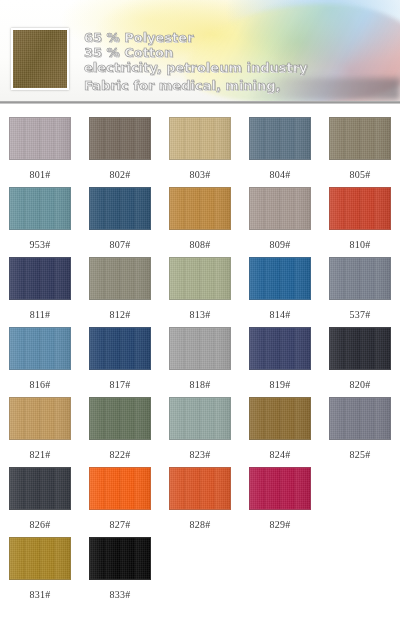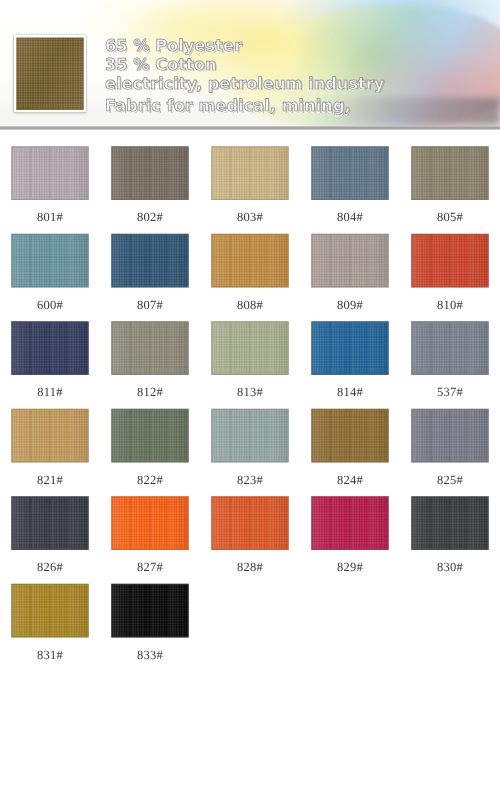--- a/index.html
+++ b/index.html
@@ -238,21 +238,21 @@
           <div class="swatch-label">804#</div>
         </div>
         <div class="cell">
           <div class="swatch" style="background-color: rgb(138, 128, 105);"></div>
           <div class="swatch-label">805#</div>
         </div>
       </div>
       <div class="grid-row">
         <div class="cell">
           <div class="swatch" style="background-color: rgb(102, 147, 158);"></div>
-          <div class="swatch-label">600#</div>
+          <div class="swatch-label">953#</div>
         </div>
         <div class="cell">
           <div class="swatch" style="background-color: rgb(44, 82, 115);"></div>
           <div class="swatch-label">807#</div>
         </div>
         <div class="cell">
           <div class="swatch" style="background-color: rgb(192, 138, 62);"></div>
           <div class="swatch-label">808#</div>
         </div>
         <div class="cell">
@@ -281,20 +281,42 @@
           <div class="swatch" style="background-color: rgb(31, 98, 152);"></div>
           <div class="swatch-label">814#</div>
         </div>
         <div class="cell">
           <div class="swatch" style="background-color: rgb(121, 128, 142);"></div>
           <div class="swatch-label">537#</div>
         </div>
       </div>
       <div class="grid-row">
         <div class="cell">
+          <div class="swatch" style="background-color: rgb(90, 139, 173);"></div>
+          <div class="swatch-label">816#</div>
+        </div>
+        <div class="cell">
+          <div class="swatch" style="background-color: rgb(35, 68, 112);"></div>
+          <div class="swatch-label">817#</div>
+        </div>
+        <div class="cell">
+          <div class="swatch" style="background-color: rgb(163, 163, 163);"></div>
+          <div class="swatch-label">818#</div>
+        </div>
+        <div class="cell">
+          <div class="swatch" style="background-color: rgb(55, 63, 104);"></div>
+          <div class="swatch-label">819#</div>
+        </div>
+        <div class="cell">
+          <div class="swatch" style="background-color: rgb(37, 39, 48);"></div>
+          <div class="swatch-label">820#</div>
+        </div>
+      </div>
+      <div class="grid-row">
+        <div class="cell">
           <div class="swatch" style="background-color: rgb(195, 154, 92);"></div>
           <div class="swatch-label">821#</div>
         </div>
         <div class="cell">
           <div class="swatch" style="background-color: rgb(100, 114, 90);"></div>
           <div class="swatch-label">822#</div>
         </div>
         <div class="cell">
           <div class="swatch" style="background-color: rgb(148, 168, 163);"></div>
           <div class="swatch-label">823#</div>
@@ -318,24 +340,20 @@
           <div class="swatch-label">827#</div>
         </div>
         <div class="cell">
           <div class="swatch" style="background-color: rgb(221, 85, 36);"></div>
           <div class="swatch-label">828#</div>
         </div>
         <div class="cell">
           <div class="swatch" style="background-color: rgb(181, 23, 74);"></div>
           <div class="swatch-label">829#</div>
         </div>
-        <div class="cell">
-          <div class="swatch" style="background-color: rgb(54, 56, 60);"></div>
-          <div class="swatch-label">830#</div>
-        </div>
       </div>
       <div class="grid-row">
         <div class="cell">
           <div class="swatch" style="background-color: rgb(169, 133, 34);"></div>
           <div class="swatch-label">831#</div>
         </div>
         <div class="cell">
           <div class="swatch" style="background-color: rgb(5, 5, 5);"></div>
           <div class="swatch-label">833#</div>
         </div>

